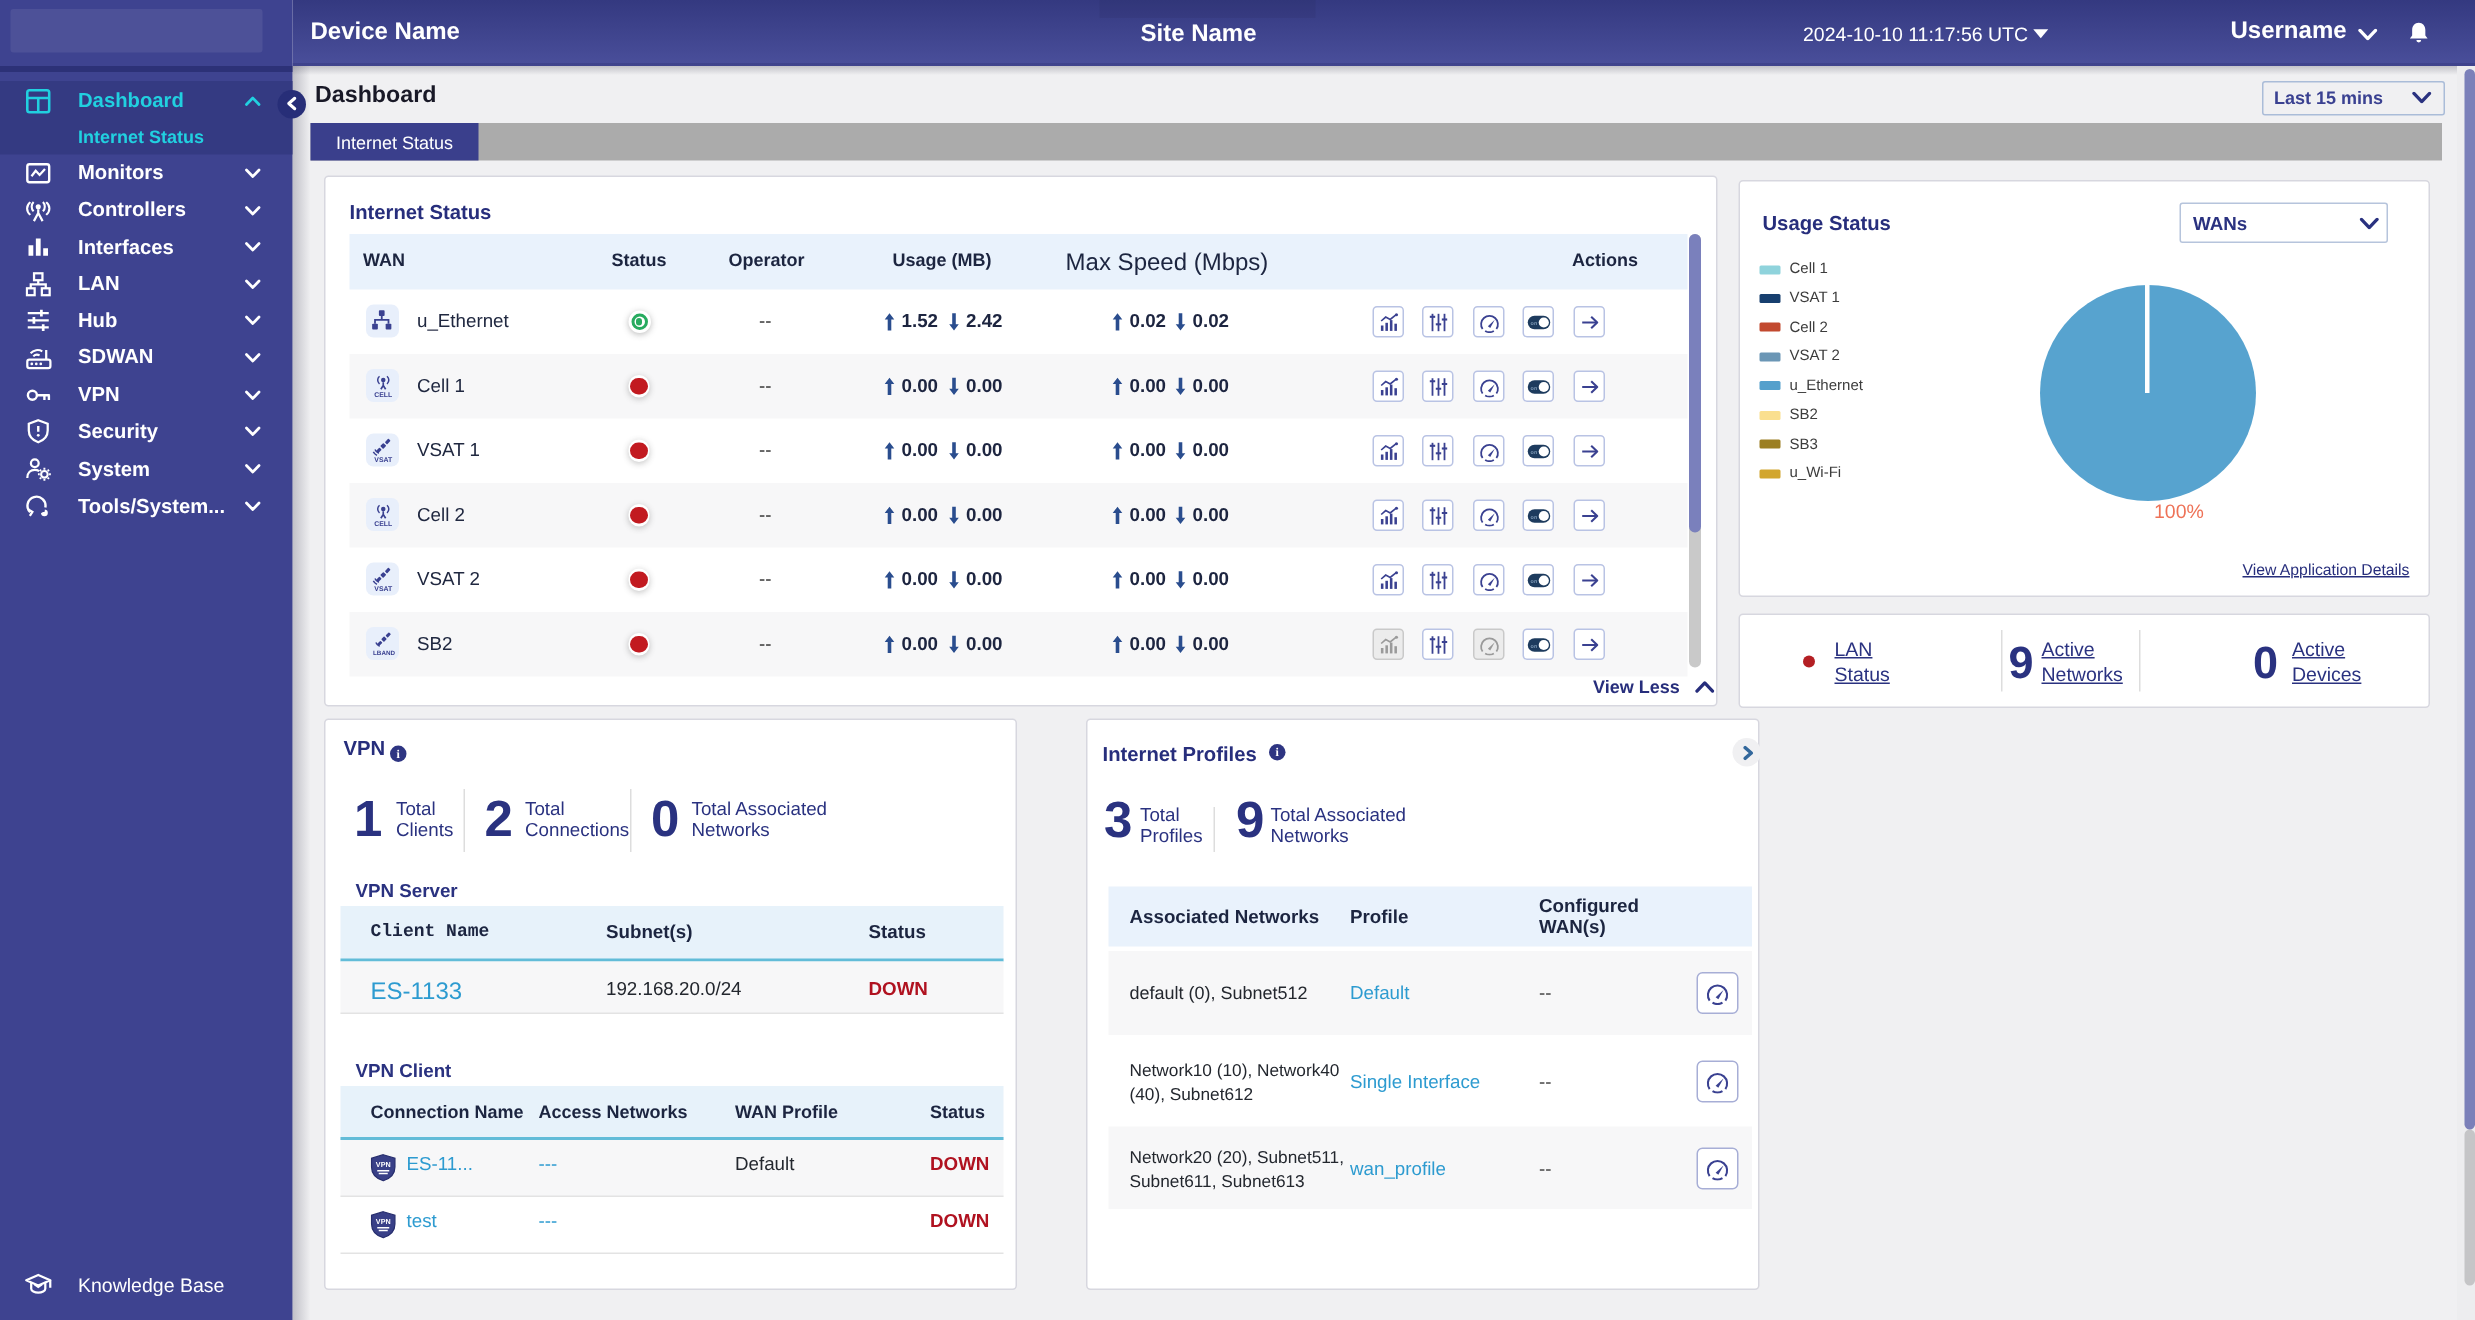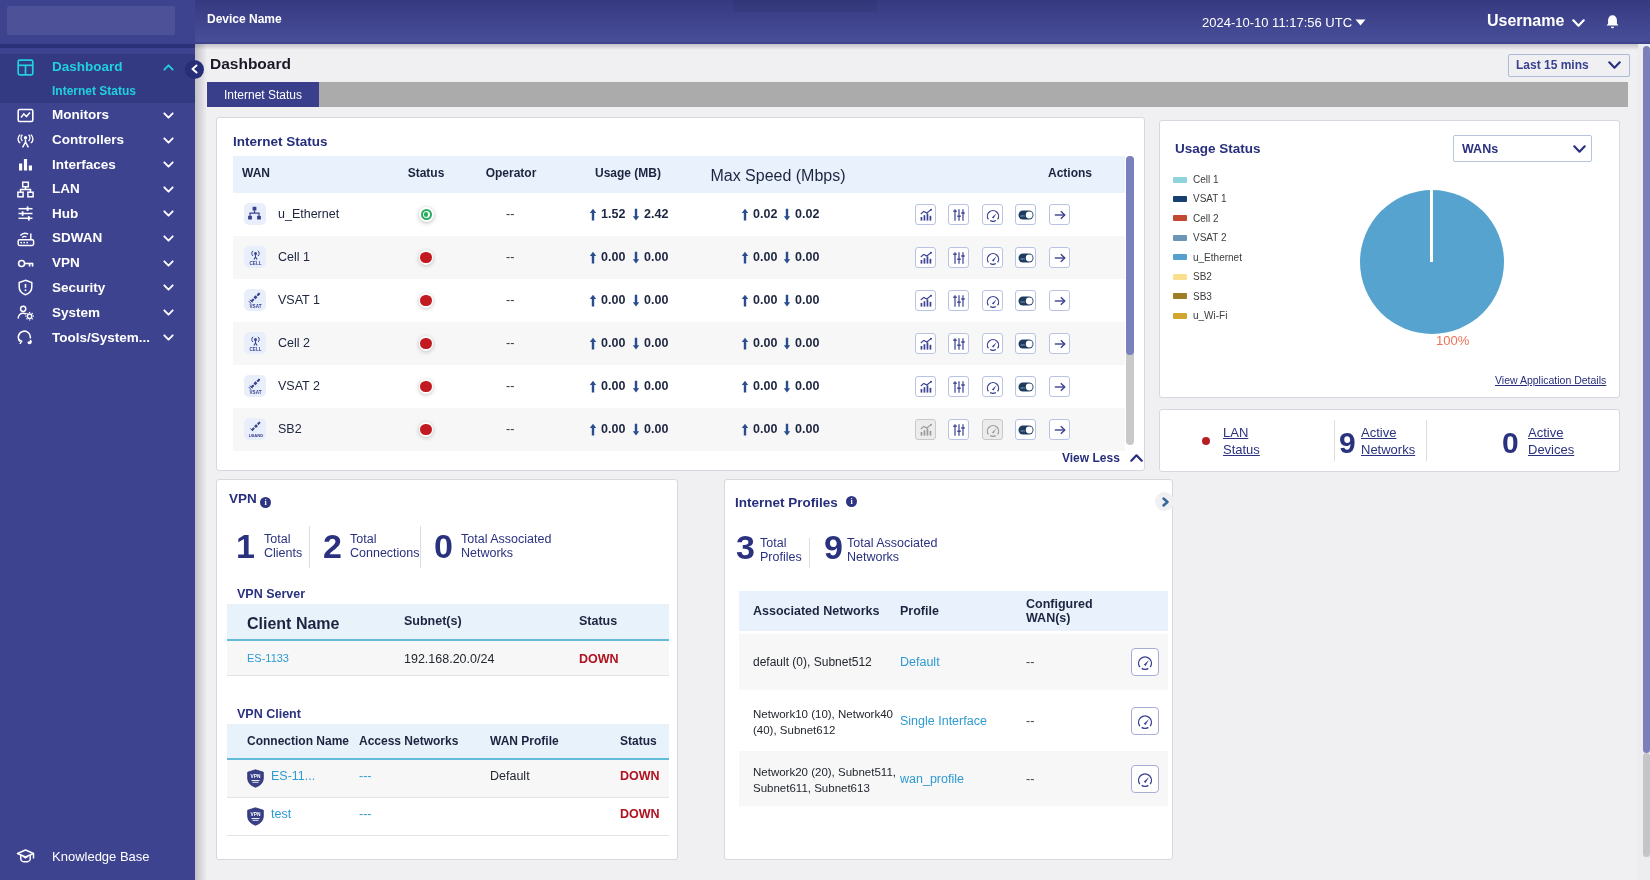--- a/index.html
+++ b/index.html
@@ -1,18 +1,19 @@
 <!DOCTYPE html>
 <html><head><meta charset="utf-8"><style>html,body{margin:0;padding:0;}body{font-family:"Liberation Sans",sans-serif;width:1650px;height:880px;overflow:hidden;}#root{position:absolute;top:0;left:0;width:1650px;height:880px;background:#f0f0f2;overflow:hidden;}.card{position:absolute;background:#fff;border:1px solid #d7d7df;border-radius:3px;box-sizing:border-box;}div{box-sizing:border-box;}</style></head><body>
 <div id="root">
     <div style="position:absolute;left:195px;top:0;width:1455px;height:44px;background:linear-gradient(180deg,#343980 0%,#4a4f9b 100%);"></div>
     <div style="position:absolute;left:733px;top:0;width:144px;height:12px;background:rgba(0,0,0,0.05);"></div>
     <div style="position:absolute;left:195px;top:42px;width:1455px;height:2px;background:rgba(20,24,80,0.18);"></div>
     <div style="position:absolute;left:195px;top:44px;width:1455px;height:6px;background:linear-gradient(180deg,rgba(110,110,125,0.35),rgba(240,240,242,0));"></div>
-    <div style="position:absolute;left:207px;top:12px;font-size:12px;color:#fff;font-weight:bold;white-space:nowrap;line-height:1.2;">Device Name</div>
+    <div style="position:absolute;left:207px;top:12px;font-size:16px;color:#fff;font-weight:bold;white-space:nowrap;line-height:1.2;">Device Name</div>
+    <div style="position:absolute;left:599px;width:400px;text-align:center;top:13px;font-size:16px;color:#fff;font-weight:bold;white-space:nowrap;line-height:1.2;">Site Name</div>
     <div style="position:absolute;left:1202px;top:15px;font-size:13px;color:#fff;font-weight:500;white-space:nowrap;line-height:1.2;">2024-10-10 11:17:56 UTC</div>
     <div style="position:absolute;left:1355px;top:19px;">
       <svg width="11" height="7" viewBox="0 0 11 7" style="display:block;">
         <path d="M0.5 0.5 L10.5 0.5 L5.5 6.5 Z" fill="#fff"></path>
       </svg>
     </div>
     <div style="position:absolute;left:1487px;top:11px;font-size:16px;color:#fff;font-weight:bold;white-space:nowrap;line-height:1.2;">Username</div>
     <div style="position:absolute;left:1572px;top:19px;">
       <svg width="13" height="8" viewBox="0 0 13 8" style="display:block;">
         <polyline points="1.3,1.3 6.5,6.7 11.7,1.3" fill="none" stroke="#fff" stroke-width="2.2" stroke-linecap="round" stroke-linejoin="round"></polyline>
@@ -843,25 +844,25 @@
       <div style="position:absolute;left:19px;top:46px;font-size:34px;color:#2a3280;font-weight:bold;white-space:nowrap;line-height:1.2;">1</div>
       <div style="position:absolute;left:47px;top:52px;font-size:12.5px;color:#2a3280;font-weight:normal;white-space:nowrap;line-height:1.2;line-height:1.15;">Total<br>Clients</div>
       <div style="position:absolute;left:92px;top:46px;width:1px;height:42px;background:#ddd;"></div>
       <div style="position:absolute;left:106px;top:46px;font-size:34px;color:#2a3280;font-weight:bold;white-space:nowrap;line-height:1.2;">2</div>
       <div style="position:absolute;left:133px;top:52px;font-size:12.5px;color:#2a3280;font-weight:normal;white-space:nowrap;line-height:1.2;line-height:1.15;">Total<br>Connections</div>
       <div style="position:absolute;left:203px;top:46px;width:1px;height:42px;background:#ddd;"></div>
       <div style="position:absolute;left:217px;top:46px;font-size:34px;color:#2a3280;font-weight:bold;white-space:nowrap;line-height:1.2;">0</div>
       <div style="position:absolute;left:244px;top:52px;font-size:12.5px;color:#2a3280;font-weight:normal;white-space:nowrap;line-height:1.2;line-height:1.15;">Total Associated<br>Networks</div>
       <div style="position:absolute;left:20px;top:107px;font-size:12.5px;color:#2a3280;font-weight:bold;white-space:nowrap;line-height:1.2;">VPN Server</div>
       <div style="position:absolute;left:10px;top:124px;width:442px;height:37px;background:#e7f2fa;border-bottom:2px solid #62bcd8;"></div>
-      <div style="position:absolute;left:30px;top:134px;font-size:16px;color:#1c2540;font-weight:bold;white-space:nowrap;line-height:1.2;">Client Name</div>
+      <div style="position:absolute;left:30px;top:134px;font-size:12px;color:#1c2540;font-weight:bold;white-space:nowrap;line-height:1.2;font-family:Liberation Mono, monospace;">Client Name</div>
       <div style="position:absolute;left:187px;top:134px;font-size:12.5px;color:#1c2540;font-weight:bold;white-space:nowrap;line-height:1.2;">Subnet(s)</div>
       <div style="position:absolute;left:362px;top:134px;font-size:12.5px;color:#1c2540;font-weight:bold;white-space:nowrap;line-height:1.2;">Status</div>
       <div style="position:absolute;left:10px;top:161px;width:442px;height:35px;background:#f7f7f8;border-bottom:1px solid #e3e3e3;"></div>
-      <div style="position:absolute;left:30px;top:172px;font-size:11px;color:#2d9bd0;font-weight:normal;white-space:nowrap;line-height:1.2;">ES-1133</div>
+      <div style="position:absolute;left:30px;top:172px;font-size:16px;color:#2d9bd0;font-weight:normal;white-space:nowrap;line-height:1.2;">ES-1133</div>
       <div style="position:absolute;left:187px;top:172px;font-size:12.5px;color:#23272e;font-weight:normal;white-space:nowrap;line-height:1.2;">192.168.20.0/24</div>
       <div style="position:absolute;left:362px;top:172px;font-size:12.5px;color:#b01220;font-weight:bold;white-space:nowrap;line-height:1.2;">DOWN</div>
       <div style="position:absolute;left:20px;top:227px;font-size:12.5px;color:#2a3280;font-weight:bold;white-space:nowrap;line-height:1.2;">VPN Client</div>
       <div style="position:absolute;left:10px;top:244px;width:442px;height:36px;background:#e7f2fa;border-bottom:2px solid #62bcd8;"></div>
       <div style="position:absolute;left:30px;top:254px;font-size:12px;color:#1c2540;font-weight:bold;white-space:nowrap;line-height:1.2;">Connection Name</div>
       <div style="position:absolute;left:142px;top:254px;font-size:12px;color:#1c2540;font-weight:bold;white-space:nowrap;line-height:1.2;">Access Networks</div>
       <div style="position:absolute;left:273px;top:254px;font-size:12px;color:#1c2540;font-weight:bold;white-space:nowrap;line-height:1.2;">WAN Profile</div>
       <div style="position:absolute;left:403px;top:254px;font-size:12px;color:#1c2540;font-weight:bold;white-space:nowrap;line-height:1.2;">Status</div>
       <div style="position:absolute;left:10px;top:280px;width:442px;height:38px;background:#f7f7f8;border-bottom:1px solid #e3e3e3;"></div>
       <div style="position:absolute;left:29px;top:289px;">

